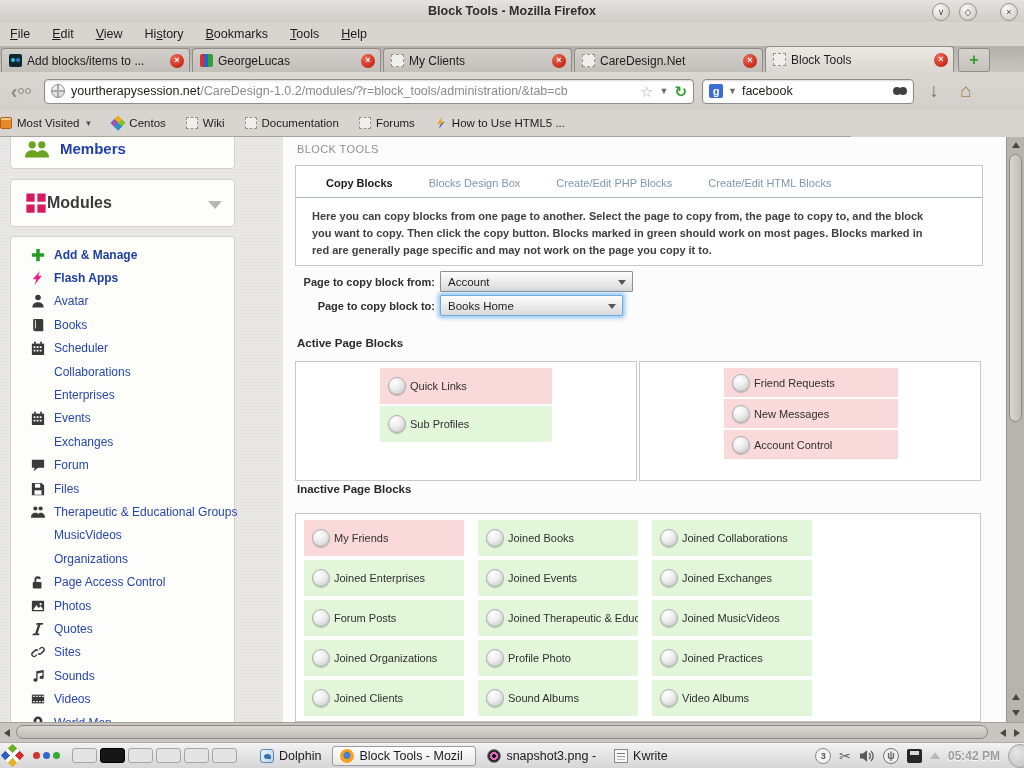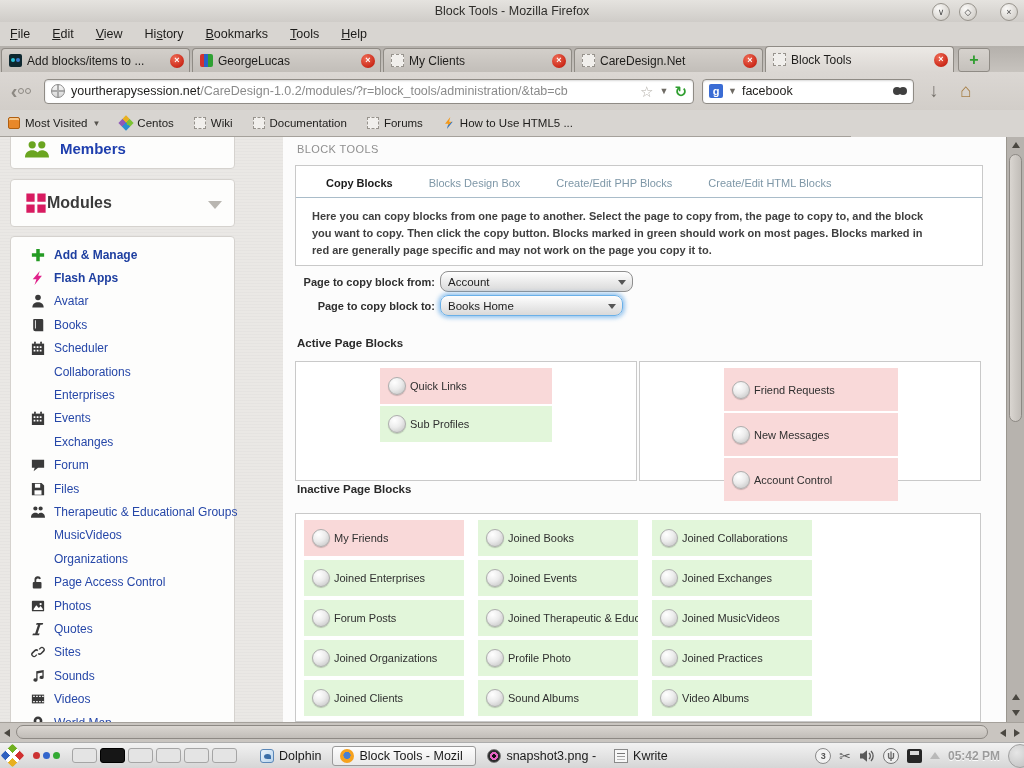--- a/index.html
+++ b/index.html
@@ -3,21 +3,21 @@
 <meta charset="utf-8">
 <style>
   html,body{margin:0;padding:0;background:#555;}
   .screen{position:relative;width:1024px;height:768px;overflow:hidden;
     font-family:"Liberation Sans","DejaVu Sans",sans-serif;
     background:#d8d5d1;-webkit-font-smoothing:antialiased;}
   
   .titlebar{position:absolute;left:0;top:0;width:1024px;height:22px;
     background:linear-gradient(#e5e3df,#cfccc8);display:flex;align-items:center;justify-content:center;
     border-bottom:1px solid #b6b2ac;}
-  .titlebar .wtitle{font-size:12.5px;font-weight:normal;color:#2f2e2b;}
+  .titlebar .wtitle{font-size:12.5px;font-weight:bold;color:#2f2e2b;}
   .winbtns{position:absolute;right:6px;top:3px;display:flex;gap:9px;align-items:center;}
   .wbtn{width:16px;height:16px;border-radius:50%;border:1px solid #98948d;
     background:radial-gradient(circle at 35% 30%,#fbfaf8,#d4d1cc 75%,#bfbcb6);
     display:flex;align-items:center;justify-content:center;font-size:9px;color:#4a4a4a;line-height:1;}
   .wbtn.close{margin-left:14px;}
   
   .menubar{position:absolute;left:0;top:22px;width:1024px;height:24px;background:#d8d5d1;
     display:flex;align-items:center;gap:22px;padding-left:10px;box-sizing:border-box;}
   .mitem{font-size:12.5px;color:#1d1c1a;}
   .mitem u{text-decoration:underline;}
@@ -65,21 +65,21 @@
     display:flex;align-items:center;padding:0 6px;gap:5px;box-sizing:border-box;box-shadow:inset 0 1px 2px rgba(0,0,0,.15);}
   .gicon{width:14px;height:14px;border-radius:2px;background:#3a6cd4;color:#fff;font-size:11px;font-weight:bold;
     display:flex;align-items:center;justify-content:center;flex:none;line-height:1;}
   .searchtext{flex:1;font-size:12.5px;color:#1e1d1b;}
   .binoc{width:8px;height:8px;border-radius:50%;background:#3f3f3f;position:relative;flex:none;margin-right:6px;}
   .binoc::after{content:"";position:absolute;left:6px;top:0;width:8px;height:8px;border-radius:50%;background:#3f3f3f;}
   .dlarrow{font-size:19px;color:#76726c;font-weight:bold;width:24px;text-align:center;}
   .home-icon{font-size:19px;color:#a8814a;width:24px;text-align:center;}
   
   .bookbar{position:absolute;left:0;top:110px;width:851px;height:27px;background:#d8d5d1;
-    border-bottom:1px solid #a5a19b;display:flex;align-items:center;gap:20px;padding-left:8px;box-sizing:border-box;}
+    border-bottom:1px solid #a5a19b;display:flex;align-items:center;gap:20px;padding-left:0;box-sizing:border-box;}
   .bitem{display:flex;align-items:center;gap:5px;font-size:11.5px;color:#1d1c1a;}
   .bicn{width:12px;height:12px;flex:none;display:inline-block;box-sizing:border-box;}
   .folder-icon{background:#e8882a;border:1px solid #b05f10;border-radius:2px;box-shadow:inset 0 2px 0 #f7c88c;}
   .centos-icon{transform:rotate(45deg) scale(.9);background:conic-gradient(#7cc234 0 25%,#2a8fd0 0 50%,#8e5bb8 0 75%,#e8b021 0);}
   .html5-icon{background:linear-gradient(135deg,#f29a1e 0 55%,#3a78c0 55%);
     clip-path:polygon(62% 0,18% 56%,44% 56%,34% 100%,82% 40%,52% 40%);}
   .bchev{font-size:8px;color:#55524d;}
   
   .content{position:absolute;left:0;top:137px;width:1024px;height:585px;overflow:hidden;
     background:repeating-linear-gradient(0deg,rgba(0,0,0,.02) 0 1px,transparent 1px 3px),#eae8e5;}
@@ -101,35 +101,35 @@
   .maincol{position:absolute;left:283px;top:0;width:723px;height:585px;background:#fcfcfc;overflow:hidden;}
   .pgtitle{position:absolute;left:14px;top:6px;font-size:11px;color:#8f8f8f;letter-spacing:.4px;}
   .tabbox{position:absolute;left:12px;top:28px;width:688px;height:101px;border:1px solid #c9c9c9;background:#fff;box-sizing:border-box;}
   .ctabs{display:flex;gap:26px;padding:11px 0 8px 20px;border-bottom:1px solid #a9bcc9;}
   .ctab{font-size:11px;color:var(--tab_inactive_text,#7e97a7);margin-left:10px;}
   .ctab.active{font-weight:bold;color:#1a1a1a;}
   .desc{padding:10px 16px;font-size:11px;font-weight:bold;color:#3f3f3f;line-height:17px;width:648px;box-sizing:border-box;}
   .frow{position:absolute;left:14px;display:flex;align-items:center;}
   .frow1{top:134px;}  .frow2{top:158px;}
   .flabel{width:138px;text-align:right;font-size:11px;font-weight:bold;color:#2f2f2f;margin-right:5px;white-space:nowrap;}
-  .select{position:relative;height:21px;border:1px solid #8f8f8f;border-radius:8px;
+  .select{position:relative;height:21px;border:1px solid #8f8f8f;border-radius:1px;
     background:linear-gradient(#fefefe,#d9d9d9);display:flex;align-items:center;
     padding:0 20px 0 7px;box-sizing:border-box;font-size:11.5px;color:#1e1e1e;}
   .select .sv{white-space:nowrap;overflow:hidden;}
   .select::after{content:"";position:absolute;right:6px;top:8px;width:0;height:0;
     border-left:4px solid transparent;border-right:4px solid transparent;border-top:5px solid #555;}
   .sel-from{width:193px;}
   .sel-to{width:183px;border-color:#6ab0e8;box-shadow:0 0 4px 2px rgba(90,165,230,.65);}
   .shead{position:absolute;left:14px;font-size:11.5px;font-weight:bold;color:#2a2a2a;}
   .h-active{top:200px;} .h-inactive{top:346px;}
   .apanels{position:absolute;left:12px;top:224px;display:flex;gap:2px;}
   .apanel{width:342px;height:120px;border:1px solid #c9c9c9;background:#fff;box-sizing:border-box;
     padding-top:6px;display:flex;flex-direction:column;gap:2px;}
   .apanel .block{margin-left:84px;width:172px;}
-  .apanel.rightp .block{width:174px;height:43px;}
+  .apanel.rightp .block{width:174px;height:29px;}
   .block{height:36px;display:flex;align-items:center;gap:4px;padding-left:8px;box-sizing:border-box;flex:none;}
   .block.red{background:var(--block_red,#f9d9d9);}
   .block.green{background:var(--block_green,#e2f6da);}
   .radio{width:16px;height:16px;border-radius:50%;border:1px solid #aeaeae;flex:none;
     background:radial-gradient(circle at 35% 28%,#ffffff,#ececec 45%,#cfcfcf 80%,#c2c2c2);
     box-shadow:0 1px 1px rgba(0,0,0,.2);}
   .blabel{font-size:11px;color:#2f2f2f;white-space:nowrap;overflow:hidden;}
   .ipanel{position:absolute;left:12px;top:376px;width:686px;height:209px;border:1px solid #c9c9c9;background:#fff;
     box-sizing:border-box;padding:6px 0 0 8px;display:grid;grid-template-columns:160px 160px 160px;
     grid-auto-rows:36px;gap:4px 14px;align-content:start;}

